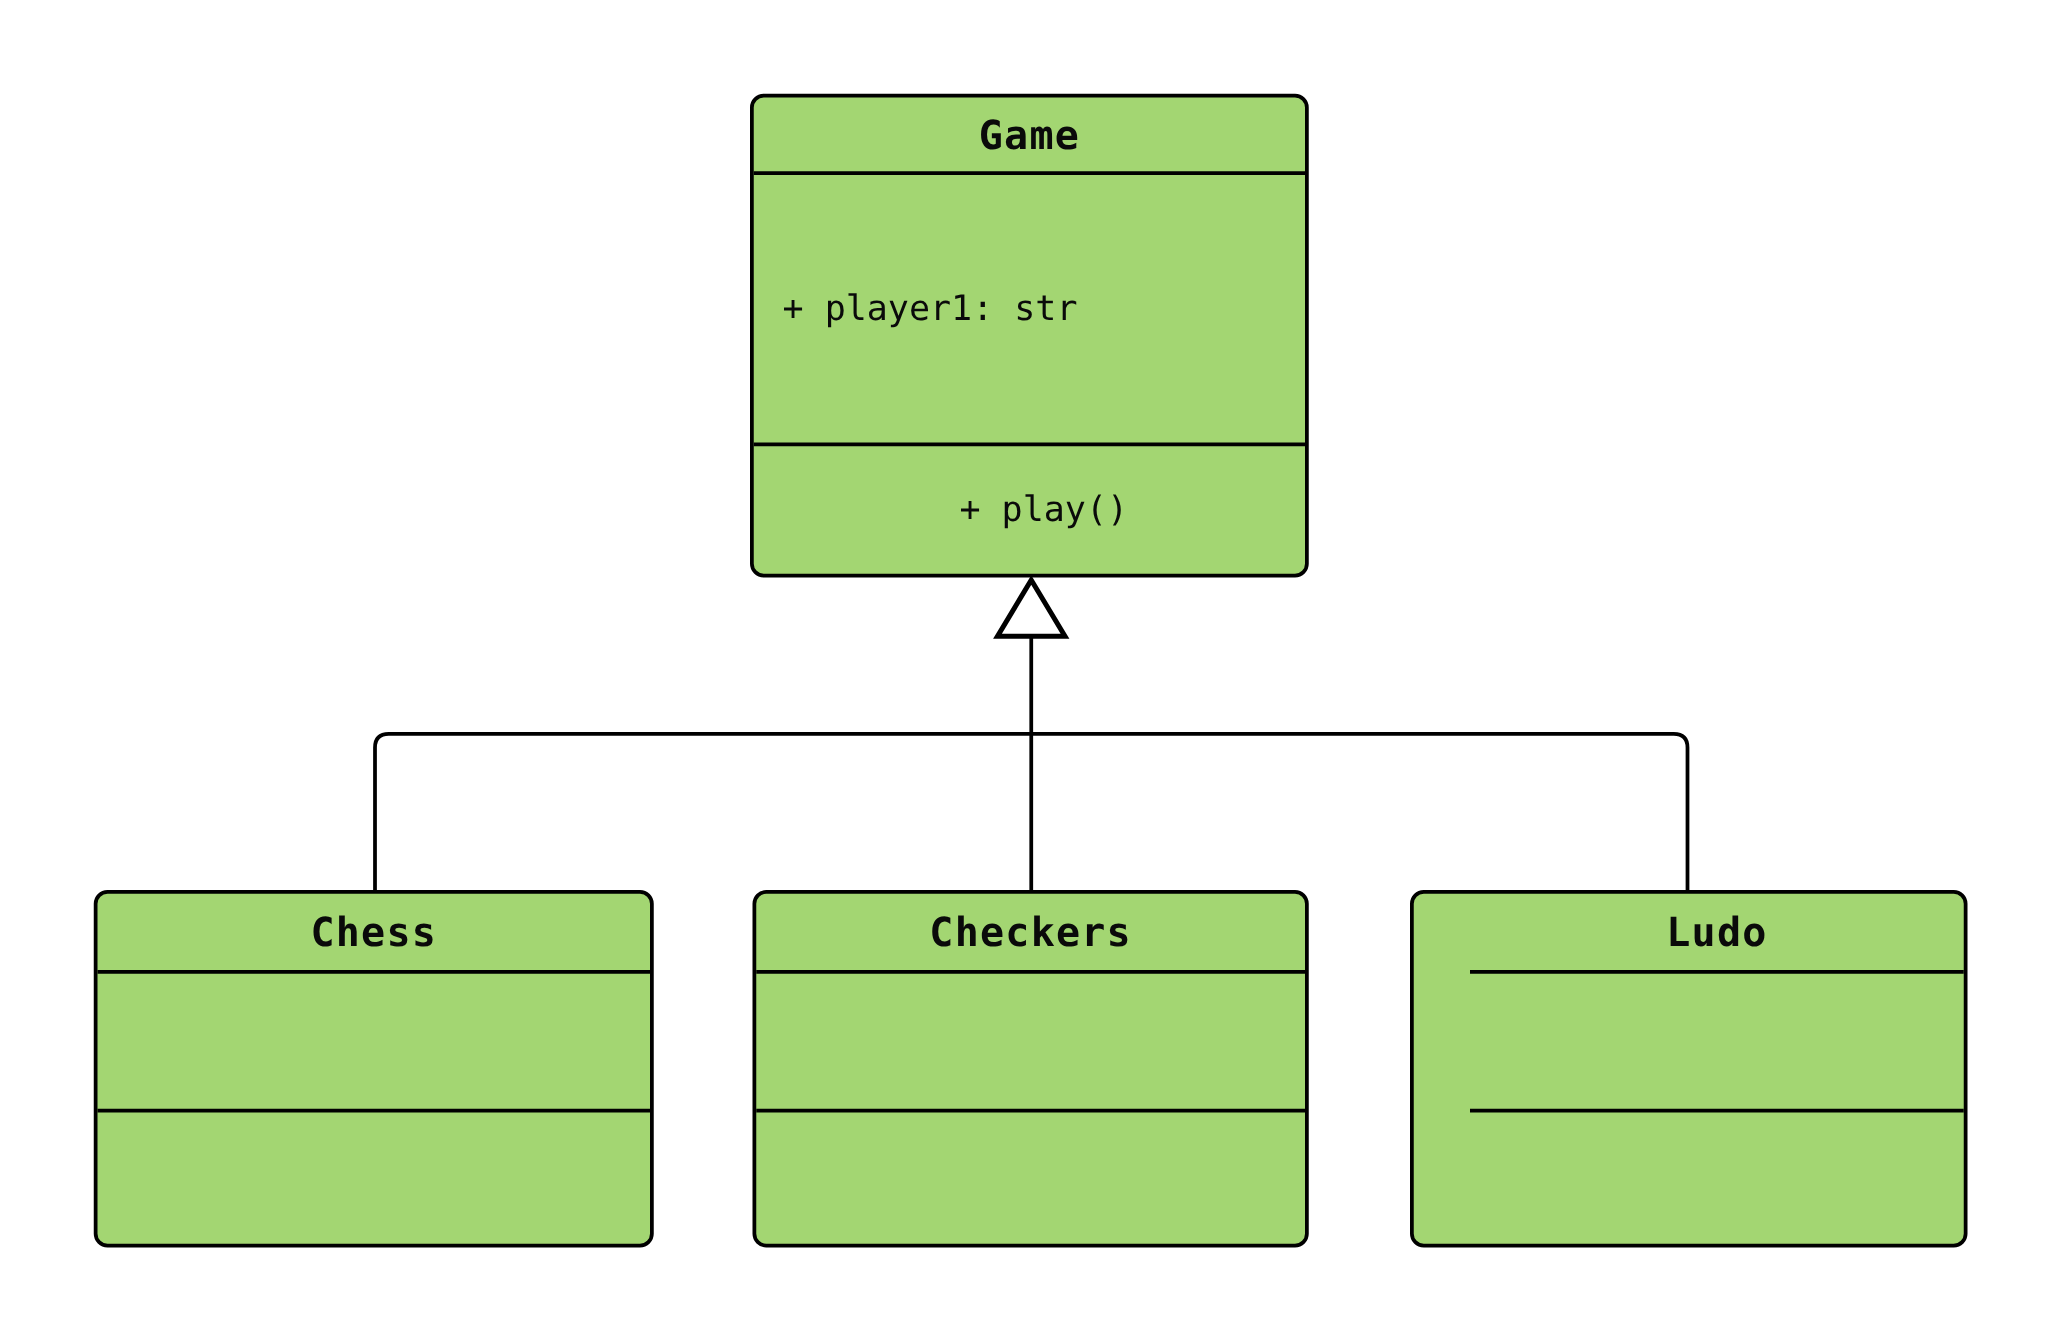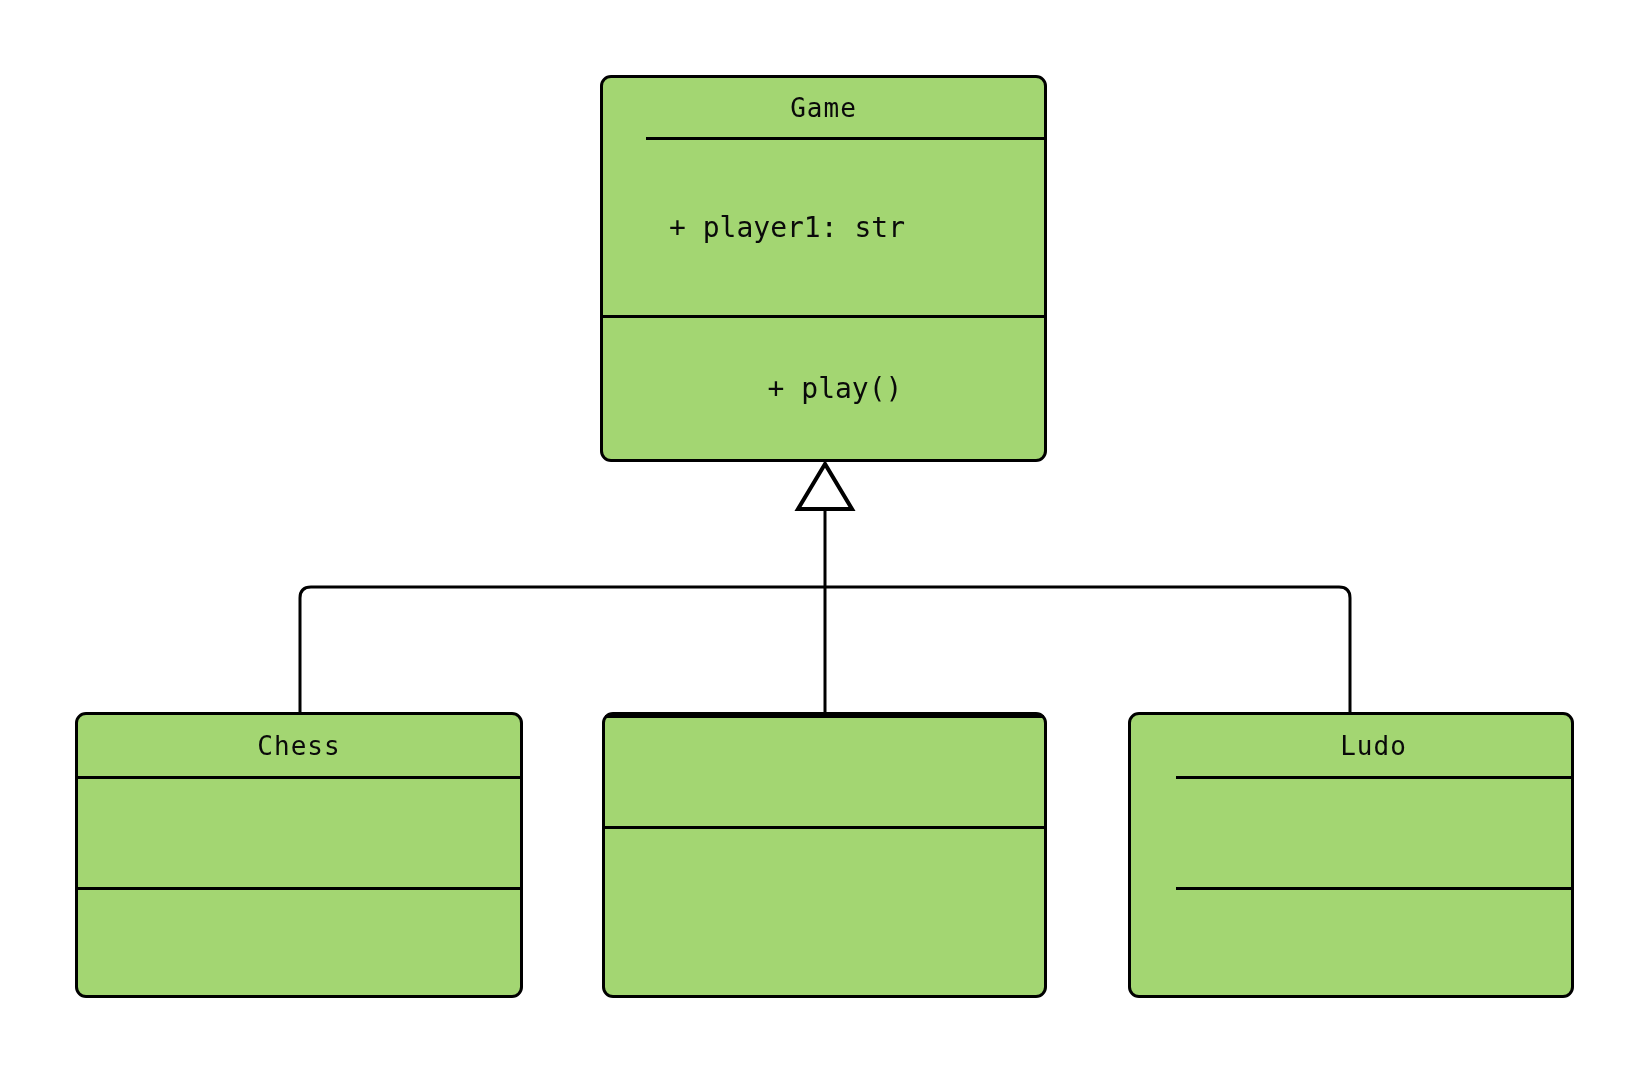--- a/index.html
+++ b/index.html
@@ -25,43 +25,43 @@
     background:var(--fill);
     border:3.5px solid var(--stroke);
     border-radius:11px;
     display:flex;
     flex-direction:column;
     color:var(--text);
   }
   .class-title{
     box-sizing:border-box;
     display:flex;align-items:center;justify-content:center;
-    font-weight:normal;
-    font-size:26px;
+    font-weight:bold;
+    font-size:32px;
     letter-spacing:1px;
     flex:0 0 auto;
   }
   .class-section{
     box-sizing:border-box;
     border-top:3px solid var(--stroke);
     display:flex;
     flex-direction:column;
     justify-content:center;
     padding-left:23px;
     flex:0 0 auto;
   }
   .member-line{
     font-size:28px;
     line-height:32px;
     white-space:pre;
   }
   
   #box-game{left:600px;top:75px;width:447px;height:387px;}
   #box-game .class-title{height:59px;}
-  #box-game .sec-attrs{height:178px;margin-left:43px;}
+  #box-game .sec-attrs{height:217px;}
   #box-game .sec-methods{flex:1 1 auto;align-items:center;}
   
   .child-box{top:712px;height:286px;}
   .child-box .class-title{height:61px;border-radius:17px;}
   .child-box .sec-attrs{height:111px;}
   .child-box .sec-methods{flex:1 1 auto;}
   #box-chess{left:75px;width:448px;}
   #box-checkers{left:602px;width:445px;}
   #box-ludo{left:1128px;width:446px;padding-left:45px;}
 </style>
@@ -89,20 +89,21 @@
     </div>
   </div>
 
   <div class="class-box child-box" id="box-chess">
     <div class="class-title">Chess</div>
     <div class="class-section sec-attrs"></div>
     <div class="class-section sec-methods"></div>
   </div>
 
   <div class="class-box child-box" id="box-checkers">
+    <div class="class-title">Checkers</div>
     <div class="class-section sec-attrs"></div>
     <div class="class-section sec-methods"></div>
   </div>
 
   <div class="class-box child-box" id="box-ludo">
     <div class="class-title">Ludo</div>
     <div class="class-section sec-attrs"></div>
     <div class="class-section sec-methods"></div>
   </div>
 

